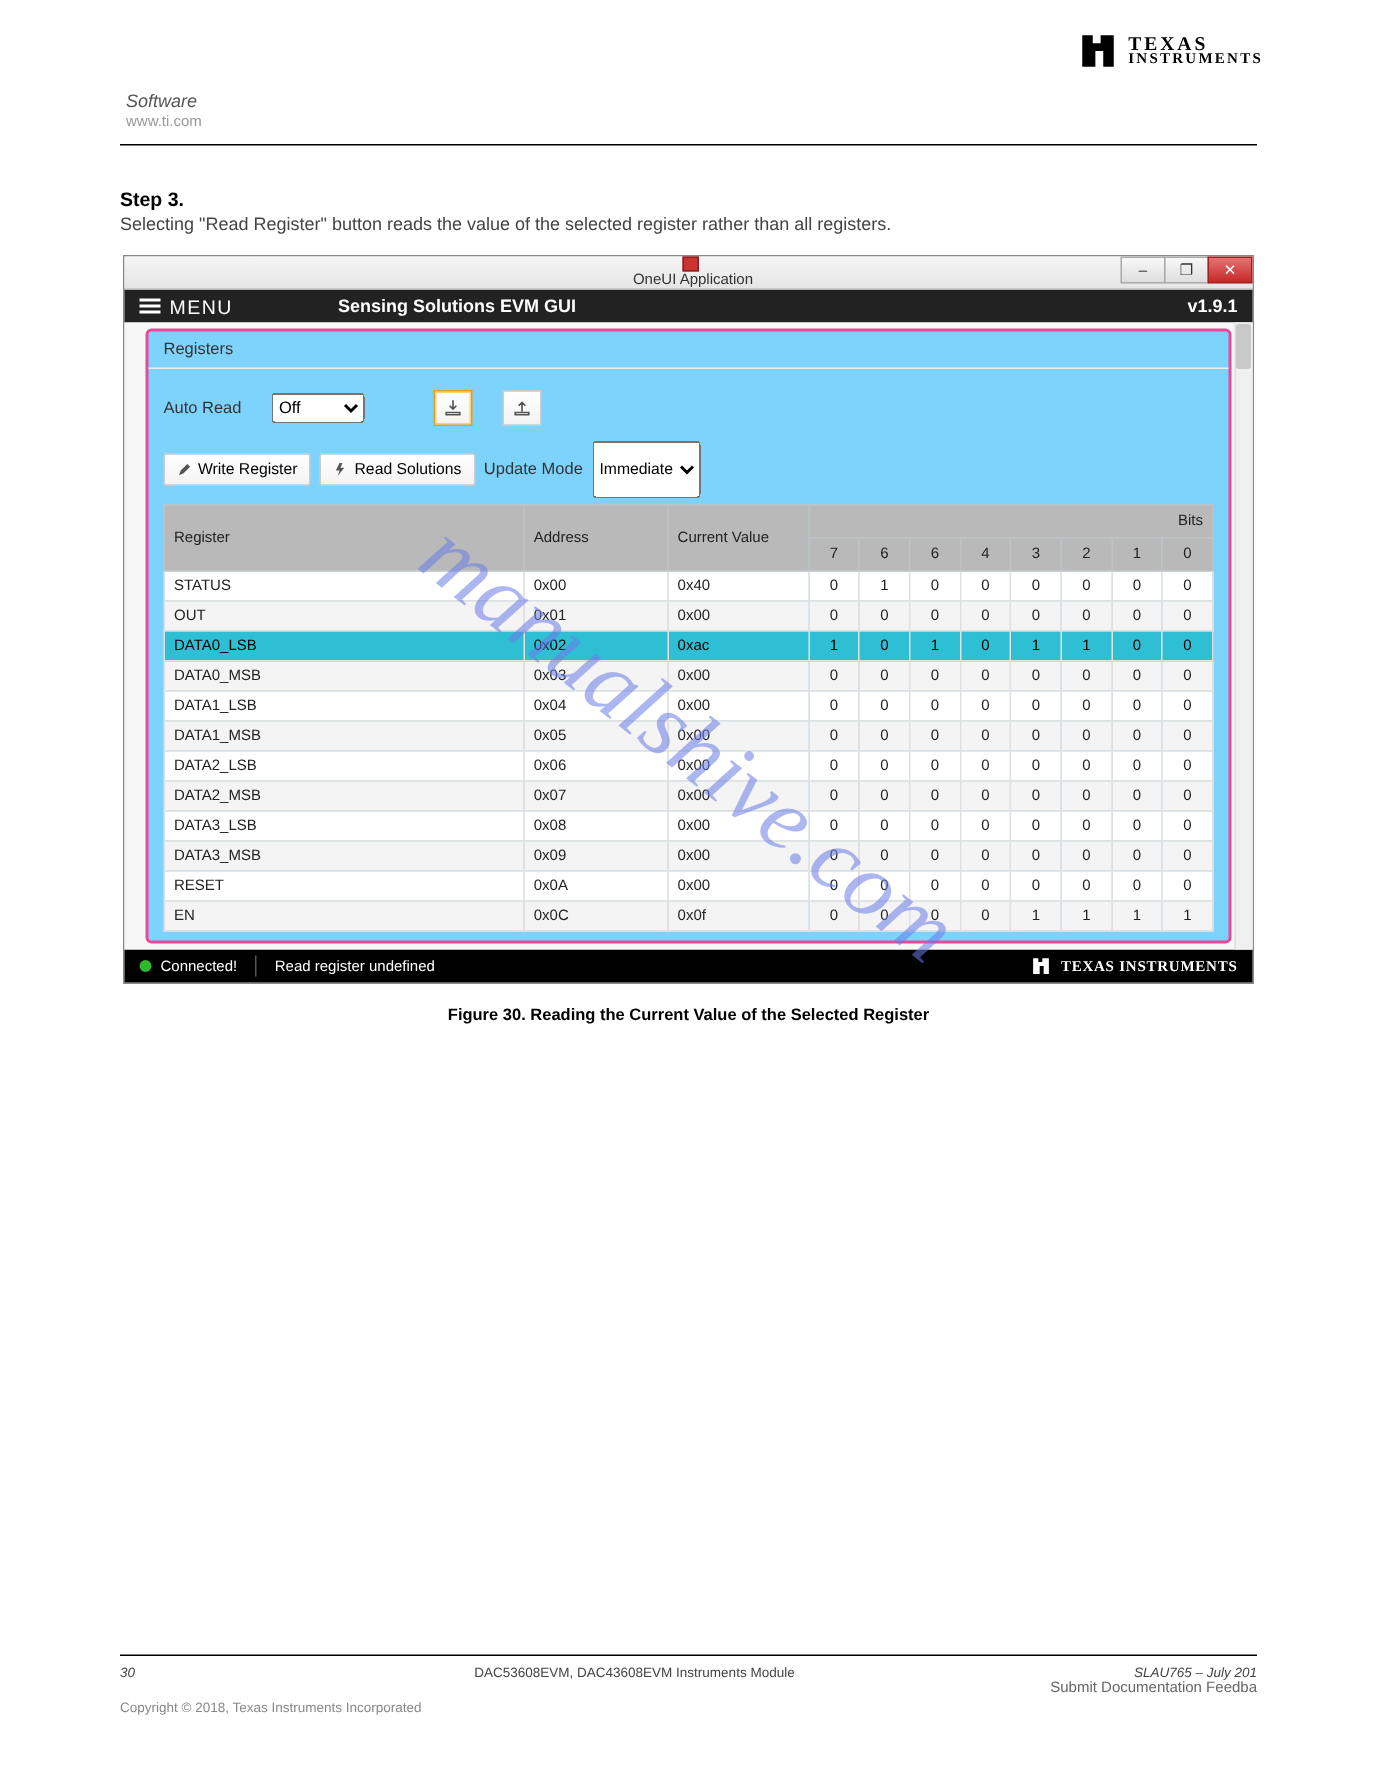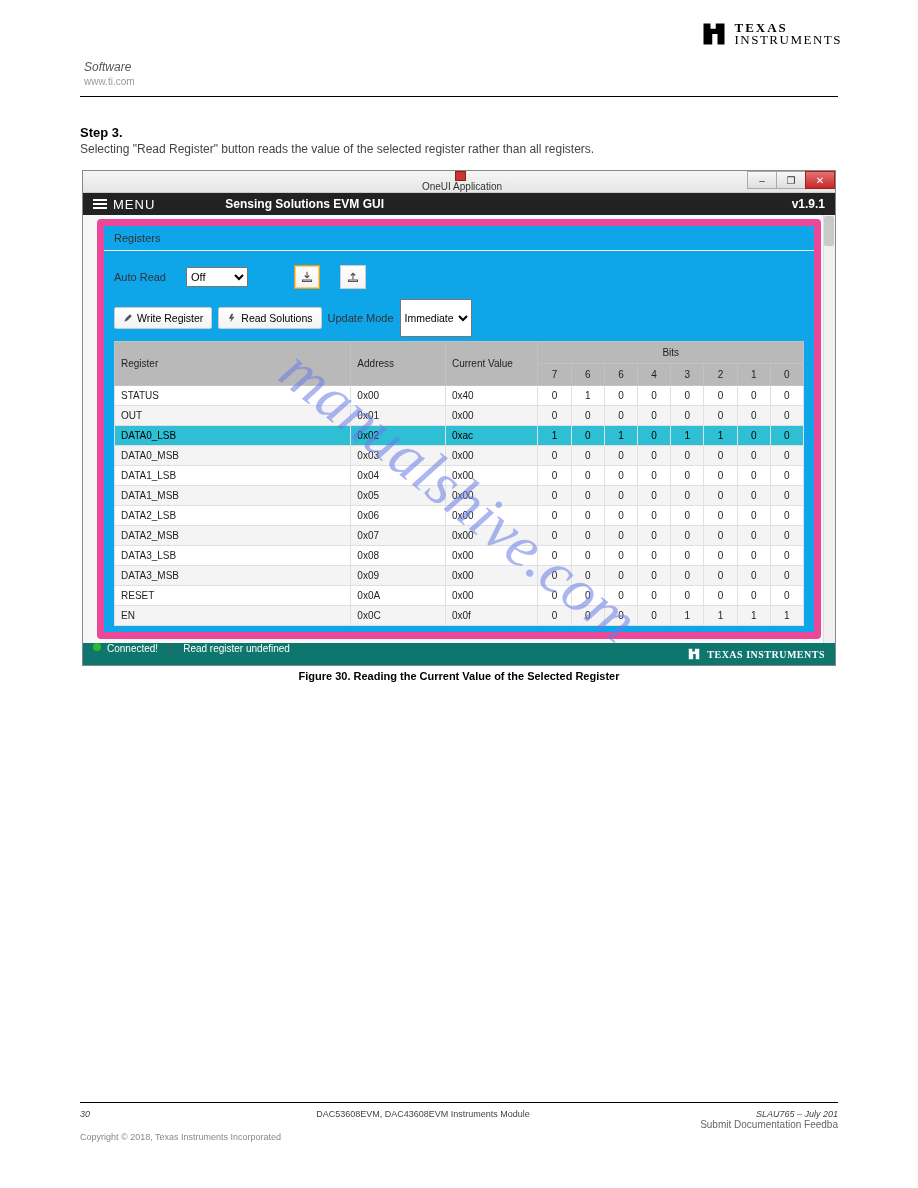--- a/index.html
+++ b/index.html
@@ -11,27 +11,27 @@
     color: #000;
     width: 918px;
     position: relative;
   }
   
   .doc-header-right { position: absolute; top: 20px; right: 76px; }
   .ti-logo { display: flex; align-items: center; }
   .ti-logo svg { width: 28px; height: 28px; }
   .ti-logo-text { margin-left: 6px; line-height: 0.95; }
   .ti-logo-text .l1 { font-family: Georgia, 'Times New Roman', serif; font-weight: bold; font-size: 13px; letter-spacing: 2px; }
-  .ti-logo-text .l2 { font-family: Georgia, 'Times New Roman', serif; font-weight: normal; font-size: 13px; letter-spacing: 1.5px; }
+  .ti-logo-text .l2 { font-family: Georgia, 'Times New Roman', serif; font-weight: bold; font-size: 10px; letter-spacing: 1.5px; }
   .doc-header-left { position: absolute; top: 60px; left: 84px; font-style: italic; font-size: 12px; color: #555; }
   .doc-link { position: absolute; top: 76px; left: 84px; font-size: 10px; color: #999; }
   .doc-rule-top { border-top: 1.5px solid #000; margin: 72px 0 28px 0; }
   .doc-step-title { font-weight: bold; font-size: 13px; margin: 4px 0 2px 0; }
   .doc-step-text { font-size: 12px; color: #444; max-width: 620px; margin-bottom: 14px; }
-  .doc-figure-caption { text-align: center; font-weight: bold; font-size: 11px; margin-top: 4px; }
+  .doc-figure-caption { text-align: center; font-weight: bold; font-size: 11px; margin-top: 15px; }
   .doc-rule-bottom { border-top: 1.2px solid #000; margin-top: 420px; }
   .doc-footer { display: flex; justify-content: space-between; font-size: 9px; color: #444; margin-top: 6px; font-style: italic; }
   .doc-footer .mid { font-style: normal; }
   .doc-subfooter { text-align: right; font-size: 10px; color: #666; margin-top: 0; }
   .doc-notice { font-size: 9px; color: #888; margin-top: 2px; }
 
   
   .shot {
     border: 1px solid #888;
     width: 754px;
@@ -61,49 +61,49 @@
   .menu-btn { display:flex; align-items:center; font-size:13px; letter-spacing:1px; cursor:pointer; }
   .hamburger { display:inline-flex; flex-direction:column; gap:2px; margin-right:6px; }
   .hamburger span { width:14px; height:2px; background:#fff; }
   .app-title { margin-left:70px; font-weight:bold; font-size:12px; }
   .app-version { margin-left:auto; font-weight:bold; font-size:12px; }
 
   .gui-body { background:#f7f7f7; padding:0; position:relative; }
   .gui-scroll-track { position:absolute; right:0; top:0; bottom:0; width:12px; background:#f0f0f0; border-left:1px solid #dedede; }
   .gui-scroll-thumb { position:absolute; right:1px; top:1px; width:10px; height:30px; background:#c9c9c9; border-radius:2px; }
 
-  .panel { margin:0 14px 0 14px; border:7px solid #ec4899; border-radius:4px; background:#0ea5e9; }
+  .panel { margin:0 14px 0 14px; border:2px solid #ec4899; border-radius:4px; background:#7dd3fc; }
   .panel-top-band { padding:6px 10px; font-size:11px; color:#333; border-bottom:1px solid #eee; }
   .panel-inner { padding:14px 10px 6px 10px; }
 
   .row1 { display:flex; align-items:center; gap:20px; margin-bottom:10px; }
   .lbl { font-size:11px; color:#333; }
   select.autoread { font-size:11px; height:20px; width:62px; }
   .icon-btn { width:26px; height:24px; border:1px solid #ccc; background:linear-gradient(#fff,#f3f3f3); display:inline-flex; align-items:center; justify-content:center; cursor:pointer; }
   .icon-btn.active { border-color:#e0a020; box-shadow:0 0 0 1px #ffcf70 inset; }
   .icon-btn svg { width:12px; height:12px; }
 
   .row2 { display:flex; align-items:center; gap:6px; margin-bottom:4px; }
   .btn { height:22px; padding:0 8px; font-size:10.5px; border:1px solid #ccc; background:linear-gradient(#fff,#f3f3f3); display:inline-flex; align-items:center; gap:4px; cursor:pointer; border-radius:2px; }
   .btn svg { width:10px; height:10px; }
   select.upd { font-size:10.5px; height:38px; }
 
   table.reg { width:100%; border-collapse:collapse; font-size:10px; color:#222; }
   table.reg th { background:#b9b9b9; text-align:left; padding:5px 6px; font-weight:normal; border:1px solid #c2c2c2; }
   table.reg th.centered { text-align:center; }
-  table.reg th.bits-head { text-align:center; }
+  table.reg th.bits-head { text-align:right; }
   table.reg td { padding:4px 6px; border:1px solid #e0e0e0; background:#fff; }
   table.reg tr.alt td { background:#f4f4f4; }
   table.reg td.bit { text-align:center; width:33px; }
   table.reg tr.sel td { background:#2fbfd4 !important; color:#000; }
   .col-reg { width:235px; }
   .col-addr { width:94px; }
   .col-val { width:92px; }
 
-  .statusbar { background:#0f766e; color:#fff; height:22px; display:flex; font-size:10px; padding:0 10px; }
+  .statusbar { background:#000000; color:#fff; height:22px; display:flex; align-items:center; font-size:10px; padding:0 10px; }
   .status-dot { width:8px; height:8px; border-radius:50%; background:#2eb82e; margin-right:6px; }
   .status-sep { width:1px; height:14px; background:#555; margin:0 12px; }
   .status-ti { margin-left:auto; display:flex; align-items:center; gap:6px; }
   .status-ti svg { width:14px; height:14px; }
   .status-ti-text { font-family: Georgia, serif; font-size:10px; letter-spacing:0.5px; font-weight:bold; }
 
   
   .watermark {
     position:absolute;
     left:50%; top:460px;

